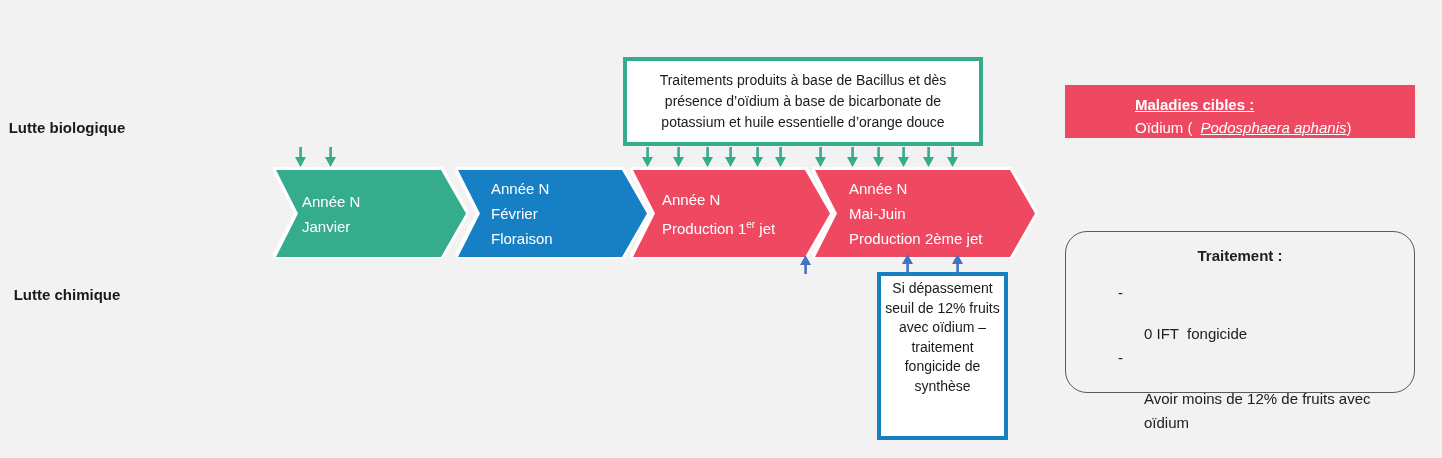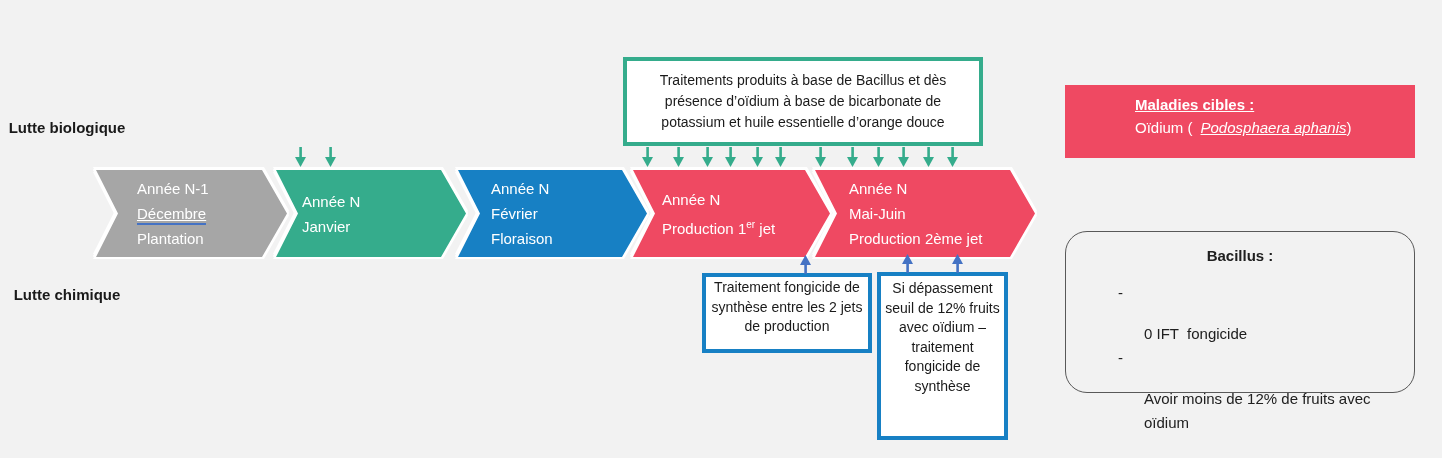--- a/index.html
+++ b/index.html
@@ -43,21 +43,21 @@
     font-size:14px;line-height:20px;color:#1a1a1a;
     display:flex;align-items:center;justify-content:center;
   }
   .chem-box{
     position:absolute;background:#fff;border:4px solid #1780C4;
     box-sizing:border-box;text-align:center;
     font-size:14px;line-height:19.5px;color:#1a1a1a;
     display:flex;align-items:flex-start;justify-content:center;
   }
   .maladies{
-    position:absolute;left:1065px;top:85px;width:350px;height:73px;
+    position:absolute;left:1065px;top:85px;width:350px;height:53px;
     background:#EF4962;color:#fff;box-sizing:border-box;
     font-size:15px;line-height:23px;padding:8px 10px 0 70px;
   }
   .maladies .title{font-weight:bold;text-decoration:underline;}
   .maladies .species{font-style:italic;text-decoration:underline;margin-left:8px;}
   .objectifs{
     position:absolute;left:1065px;top:231px;width:350px;height:162px;
     border:1.5px solid #595959;border-radius:22px;box-sizing:border-box;
   }
   .objectifs .title{
@@ -85,30 +85,20 @@
       <g id="arrow-up">
         <polygon points="6.5,0 1,10 12,10" fill="#4472C4"></polygon>
         <rect x="5.3" y="9" width="2.6" height="10" fill="#4472C4"></rect>
       </g>
     </defs>
   </svg>
 
   <div class="side-label" style="left:8px;top:118px;">Lutte biologique</div>
   <div class="side-label" style="left:8px;top:285px;">Lutte chimique</div>
 
-  <div class="chev" style="left:96px;width:191px;">
-    <div class="chev-outline">
-      <div class="chev-shape" style="background-color: rgb(166, 166, 166);"></div>
-    </div>
-    <div class="chev-text" style="padding-left:41px;">
-      <div>Année N-1</div>
-      <div><span class="u-double">Décembre</span></div>
-      <div>Plantation</div>
-    </div>
-  </div>
 
   <div class="chev" style="left:276px;width:190px;">
     <div class="chev-outline">
       <div class="chev-shape" style="background-color: rgb(53, 172, 140);"></div>
     </div>
     <div class="chev-text" style="padding-left:26px;">
       <div>Année N</div>
       <div>Janvier</div>
     </div>
   </div>
@@ -192,40 +182,37 @@
     </svg>
   <svg class="arr" style="left:946px;top:147px;">
       <use href="#arrow-down"></use>
     </svg>
 
   <div class="maladies">
     <div class="title">Maladies cibles :</div>
     <div><span>Oïdium (</span><span class="species">Podosphaera aphanis</span><span>)</span></div>
   </div>
 
-  <div class="chem-box" style="left:702px;top:273px;width:170px;height:80px;padding:1px 2px;">
-    <span>Traitement fongicide de synthèse entre les 2 jets de production</span>
-  </div>
 
   <div class="chem-box" style="left:877px;top:272px;width:131px;height:168px;padding:3px 2px;">
     <span>Si dépassement seuil de 12% fruits avec oïdium – traitement fongicide de synthèse</span>
   </div>
 
   <svg class="arr" style="left:799px;top:255px;">
       <use href="#arrow-up"></use>
     </svg>
   <svg class="arr" style="left:901px;top:254px;">
       <use href="#arrow-up"></use>
     </svg>
   <svg class="arr" style="left:951px;top:254px;">
       <use href="#arrow-up"></use>
     </svg>
 
   <div class="objectifs">
-    <div class="title">Bacillus :</div>
+    <div class="title">Traitement :</div>
     <div class="bullets">
       <div class="bullet">
         <span class="dash">-</span>
         <span class="btext">0 IFT  fongicide</span>
       </div>
       <div class="bullet">
         <span class="dash">-</span>
         <span class="btext">Avoir moins de 12% de fruits avec oïdium</span>
       </div>
     </div>

